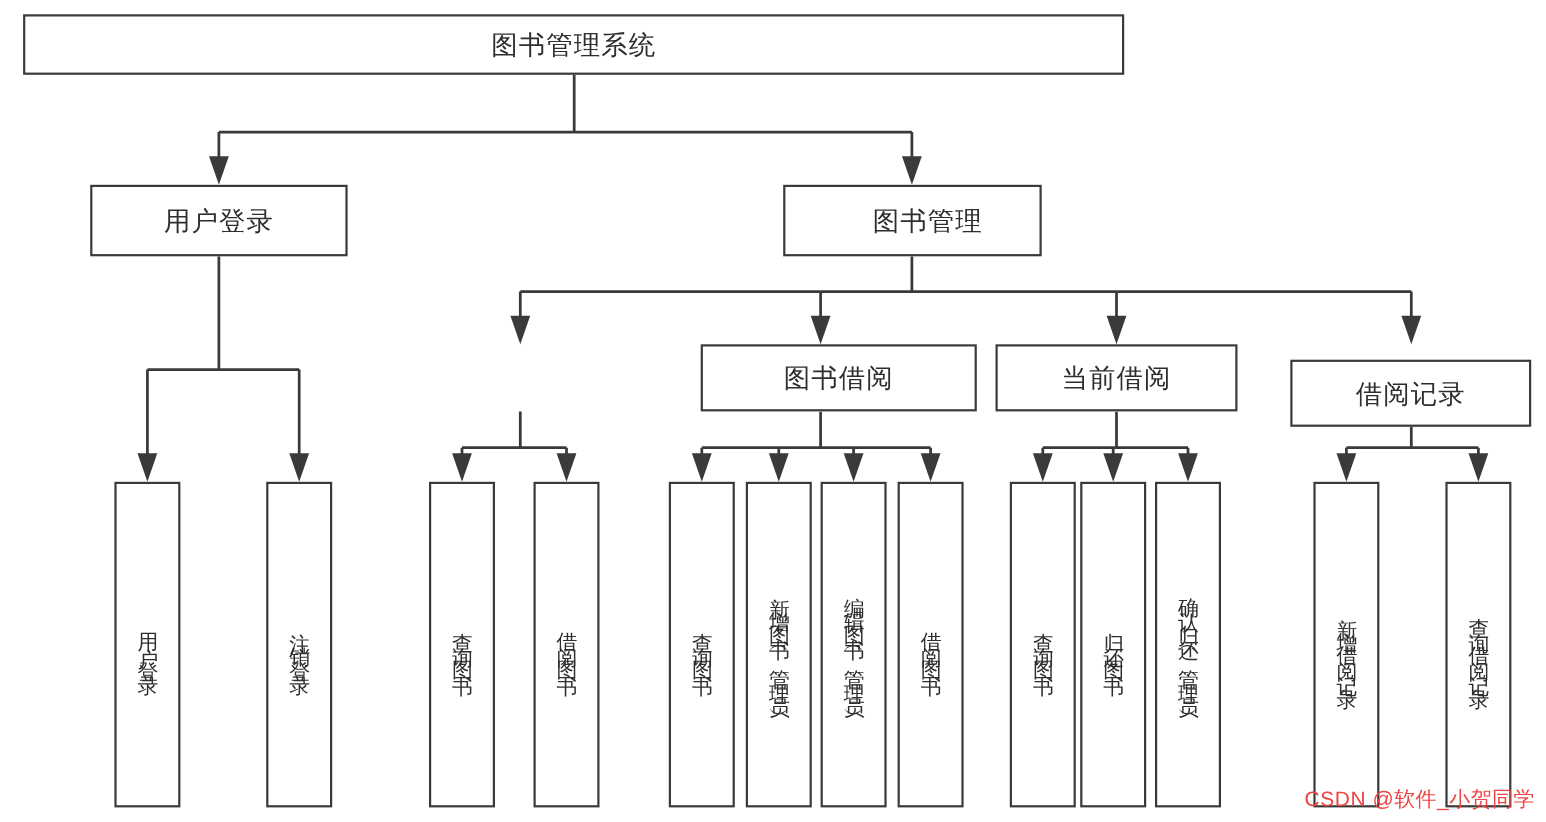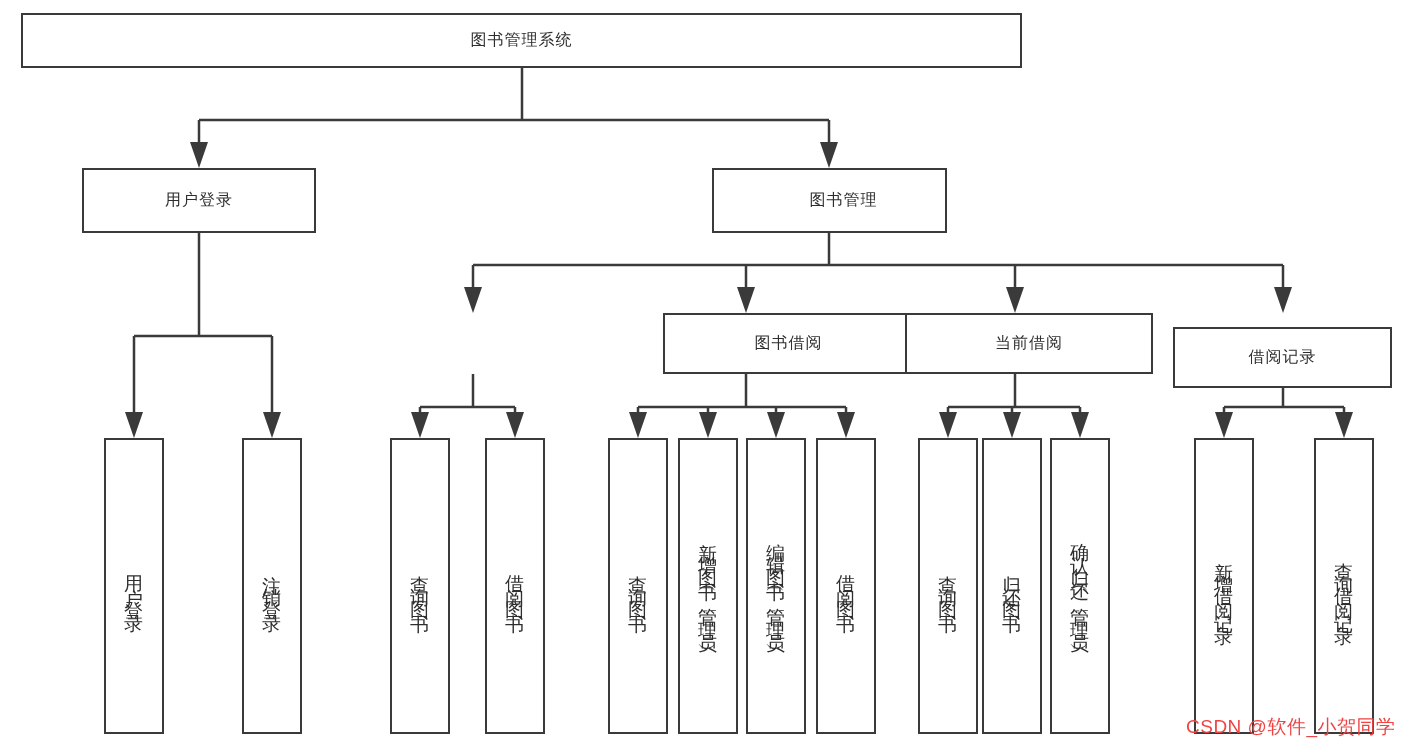--- a/index.html
+++ b/index.html
@@ -12,21 +12,21 @@
   }
   #connectors{position:absolute;left:0;top:0;z-index:1;}
   .box{
     position:absolute;
     box-sizing:border-box;
     background:#ffffff;
     border:2.5px solid #3a3a3a;
     display:flex;align-items:center;justify-content:center;
     z-index:2;
   }
-  .hbox{font-size:16px;color:#2e2e2e;letter-spacing:1px;white-space:nowrap;}
+  .hbox{font-size:24px;color:#2e2e2e;letter-spacing:1px;white-space:nowrap;}
   .vbox span{
     writing-mode:vertical-rl;
     text-orientation:mixed;
     font-size:19px;color:#2e2e2e;
     letter-spacing:13px;
     line-height:1;
     white-space:nowrap;
   }
   .watermark{
     position:absolute;
@@ -93,24 +93,24 @@
     <span>图书管理系统</span>
   </div>
 
   <div class="box hbox" style="left:82px;top:168px;width:234px;height:65px;">
     <span>用户登录</span>
   </div>
   <div class="box hbox" style="left:712px;top:168px;width:235px;height:65px;padding-left:28px;">
     <span>图书管理</span>
   </div>
 
-  <div class="box hbox" style="left:637px;top:313px;width:251px;height:61px;margin-left:26px;">
+  <div class="box hbox" style="left:637px;top:313px;width:251px;height:61px;">
     <span>图书借阅</span>
   </div>
-  <div class="box hbox" style="left:905px;top:313px;width:248px;height:61px;text-align:center;">
+  <div class="box hbox" style="left:905px;top:313px;width:220px;height:61px;text-align:center;">
     <span>当前借阅</span>
   </div>
   <div class="box hbox" style="left:1173px;top:327px;width:219px;height:61px;">
     <span>借阅记录</span>
   </div>
 
   <div class="box vbox" style="left:104px;top:438px;width:60px;height:296px;">
     <span>用户登录</span>
   </div>
   <div class="box vbox" style="left:242px;top:438px;width:60px;height:296px;">

